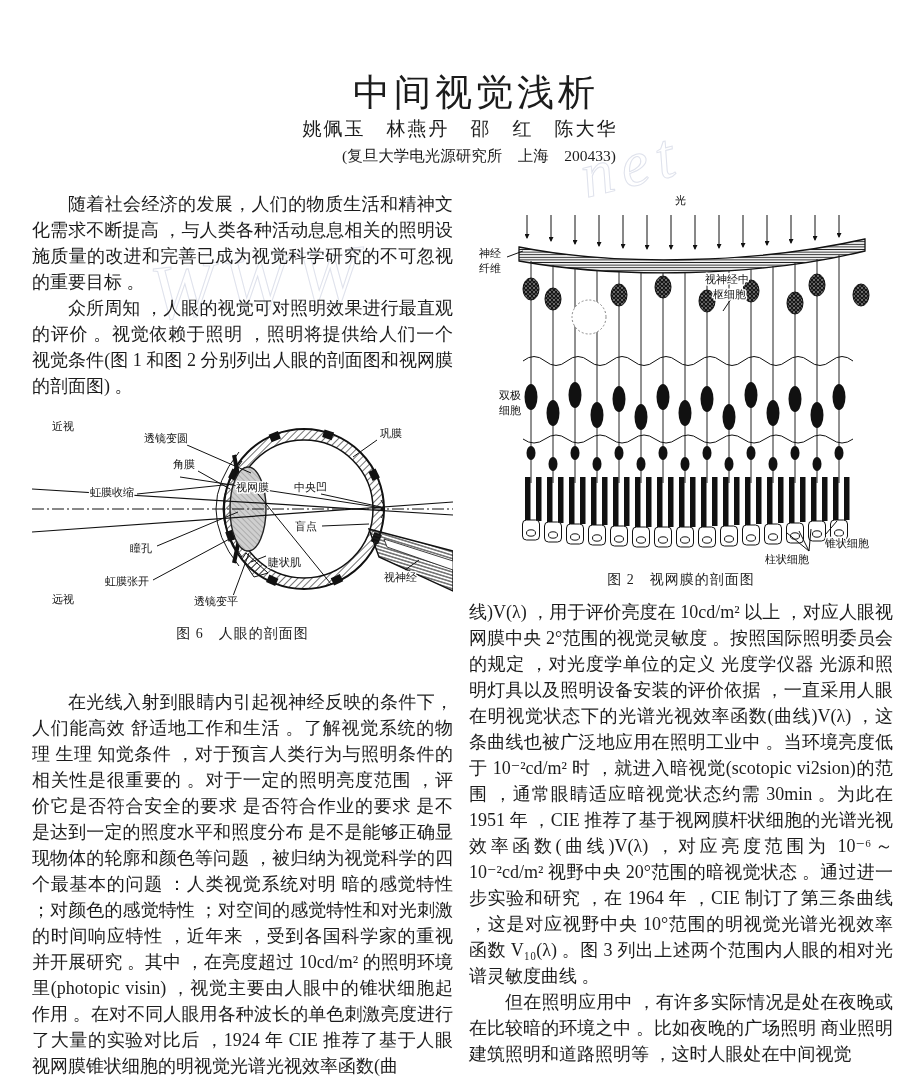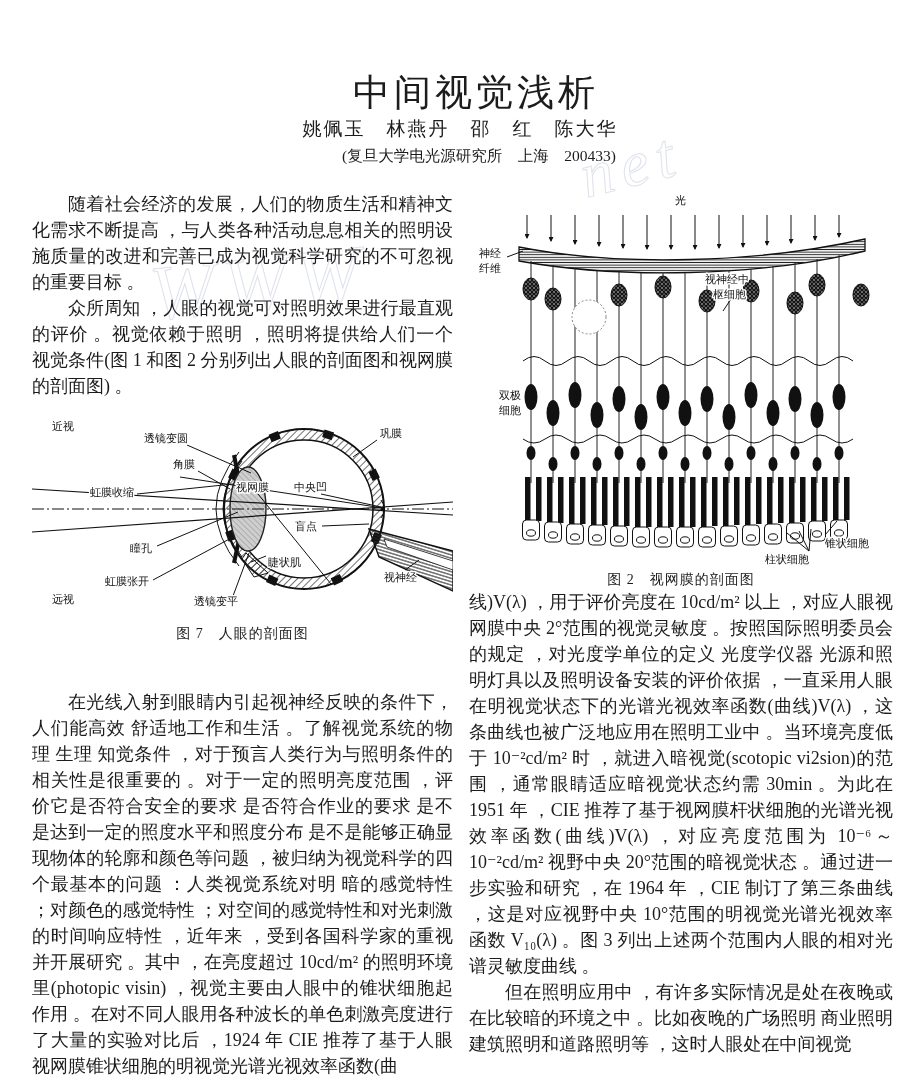--- a/index.html
+++ b/index.html
@@ -34,21 +34,21 @@
   .para {
     font-size:18px; line-height:26px; text-align:justify; margin:0;
   }
   .indent { text-indent:2em; }
   .para3 { margin-top:46px; }
   figure { margin:0; padding:0; }
   .fig1 { margin-top:6px; }
   .caption {
     text-align:center; font-size:14px; margin-top:8px; letter-spacing:1px;
   }
-  .fig2 .caption { margin-top:4px; }
+  .fig2 .caption { margin-top:4px; margin-bottom:10px; }
   svg { display:block; }
   .fl {
     font-size:11px; fill:#111;
     font-family:"Liberation Serif","DejaVu Serif",serif;
     paint-order:stroke; stroke:#fff; stroke-width:3px; stroke-linejoin:round;
   }
   .ln { stroke:#111; stroke-width:1; fill:none; }
 </style>
 </head>
 <body>
@@ -147,21 +147,21 @@
           <text class="fl" x="20" y="198">远视</text>
           <text class="fl" x="162" y="200">透镜变平</text>
           <text class="fl" x="236" y="161">睫状肌</text>
           <text class="fl" x="204" y="86">视网膜</text>
           <text class="fl" x="262" y="86">中央凹</text>
           <text class="fl" x="263" y="125">盲点</text>
           <text class="fl" x="348" y="32">巩膜</text>
           <text class="fl" x="352" y="176">视神经</text>
         </g>
       </svg>
-      <figcaption class="caption">图 7　人眼的剖面图</figcaption>
+      <figcaption class="caption">图 6　人眼的剖面图</figcaption>
     </figure>
 
     <p class="para indent para3">在光线入射到眼睛内引起视神经反映的条件下，人们能高效 舒适地工作和生活 。了解视觉系统的物理 生理 知觉条件 ，对于预言人类行为与照明条件的相关性是很重要的 。对于一定的照明亮度范围 ，评价它是否符合安全的要求 是否符合作业的要求 是不是达到一定的照度水平和照度分布 是不是能够正确显现物体的轮廓和颜色等问题 ，被归纳为视觉科学的四个最基本的问题 ：人类视觉系统对明 暗的感觉特性 ；对颜色的感觉特性 ；对空间的感觉特性和对光刺激的时间响应特性 ，近年来 ，受到各国科学家的重视并开展研究 。其中 ，在亮度超过 10cd/m² 的照明环境里(photopic visin) ，视觉主要由人眼中的锥状细胞起作用 。在对不同人眼用各种波长的单色刺激亮度进行了大量的实验对比后 ，1924 年 CIE 推荐了基于人眼视网膜锥状细胞的明视觉光谱光视效率函数(曲</p>
   </div>
 
   <div class="col col-right">
     <figure class="fig2">
       <svg width="424" height="376" viewBox="0 0 424 376">
         <defs>
           <marker id="ah" viewBox="0 0 10 10" refX="8" refY="5" markerWidth="5" markerHeight="5" orient="auto">

